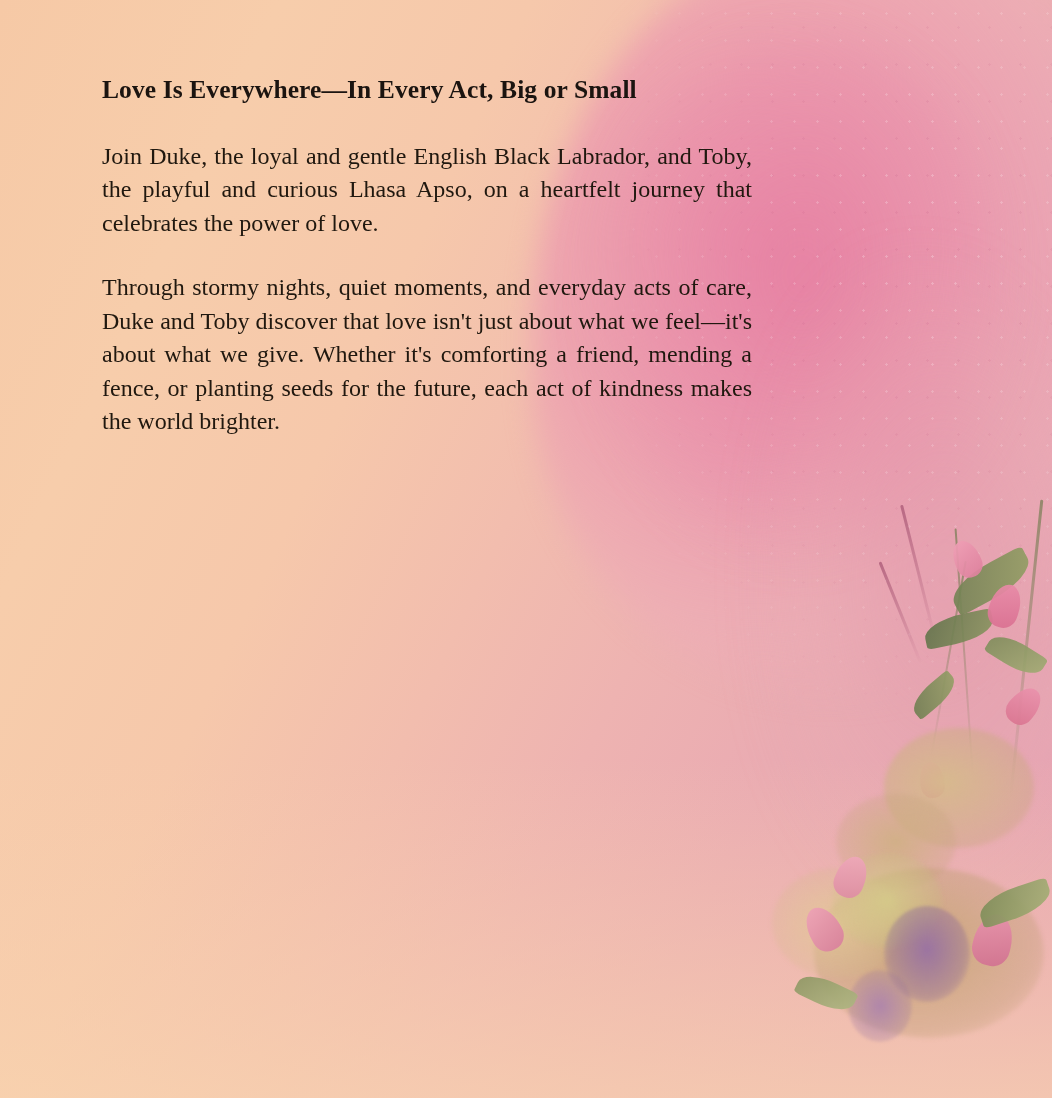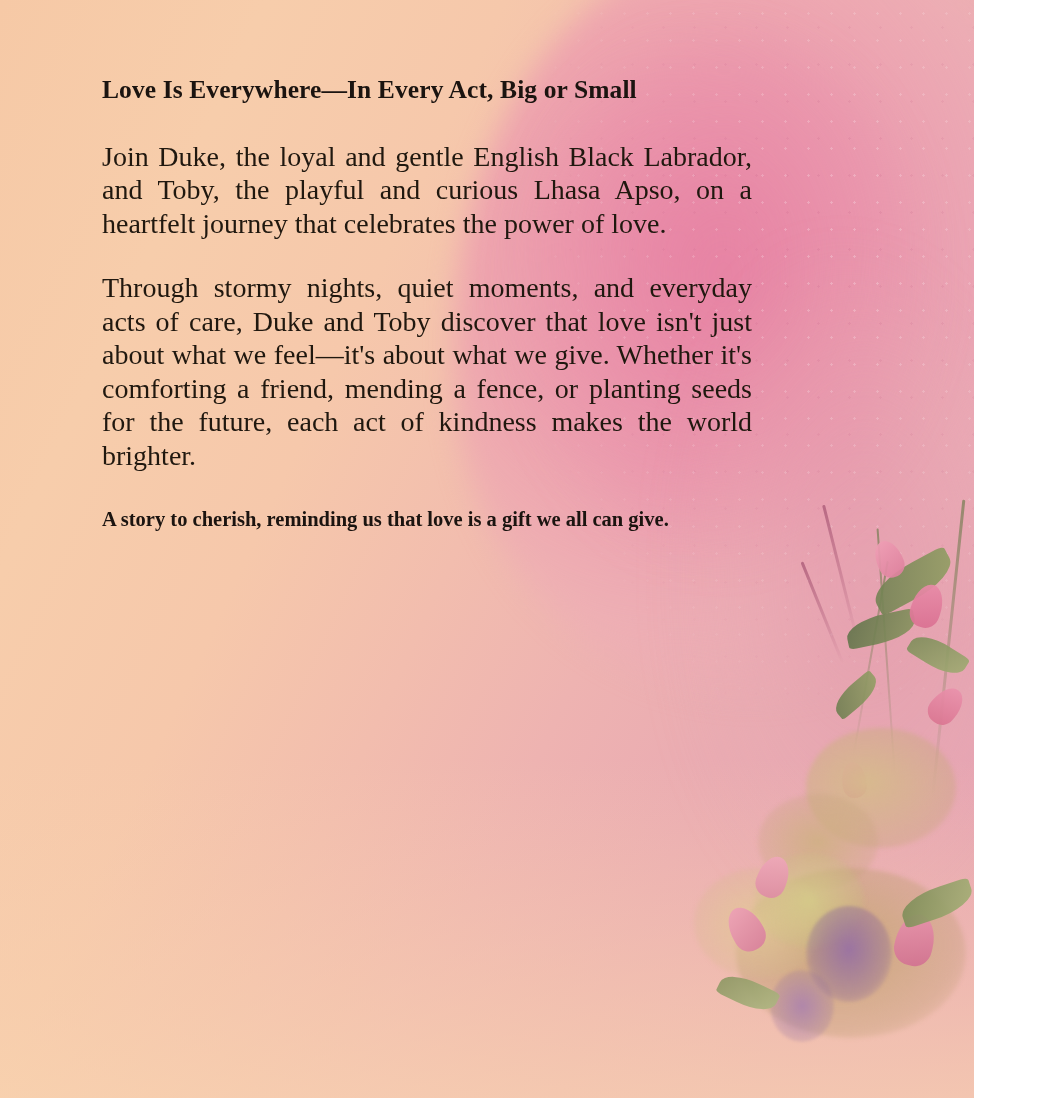--- a/index.html
+++ b/index.html
@@ -2,21 +2,21 @@
 <html><head>
 <meta charset="utf-8">
 <style>
   html, body {
     margin: 0;
     padding: 0;
     background: #ffffff;
   }
   #page {
     position: relative;
-    width: 974px;
+    width: 1052px;
     height: 1098px;
     overflow: hidden;
     font-family: "Liberation Serif", serif;
     
     background:
       linear-gradient(115deg,
         #f6c9a6 0%,
         #f7cdab 18%,
         #f6c8ab 34%,
         #f2bdae 48%,
@@ -140,21 +140,21 @@
   }
   .headline {
     font-weight: 700;
     font-size: 25.5px;
     line-height: 1.25;
     color: #1b1410;
     letter-spacing: .1px;
     margin: 0 0 34px 0;
   }
   .para {
-    font-size: 28px;
+    font-size: 24px;
     line-height: 33.5px;
     color: #20180f;
     margin: 0 0 31px 0;
     text-align: justify;
     text-justify: inter-word;
   }
   .para.no-justify {
     text-align: left;
   }
   .closing {
@@ -209,16 +209,15 @@
     <div class="leaf" style="right:0px; bottom:180px; width:74px; height:30px; background:linear-gradient(120deg,#7a8a56,#a6b076); transform:rotate(-18deg);"></div>
     <div class="leaf" style="right:196px; bottom:92px; width:60px; height:26px; background:linear-gradient(120deg,#8a9460,#b0b883); transform:rotate(26deg);"></div>
   </div>
 
   <div class="content">
     <h1 class="headline">Love Is Everywhere—In Every Act, Big or Small</h1>
 
     <p class="para">Join Duke, the loyal and gentle English Black Labrador, and Toby, the playful and curious Lhasa Apso, on a heartfelt journey that celebrates the power of love.</p>
     <p class="para">Through stormy nights, quiet moments, and everyday acts of care, Duke and Toby discover that love isn't just about what we feel—it's about what we give. Whether it's comforting a friend, mending a fence, or planting seeds for the future, each act of kindness makes the world brighter.</p>
 
-    <p class="closing">A story to cherish, reminding us that love is a gift we all can give.</p>
   </div>
 
 </div>
 
 </body></html>

